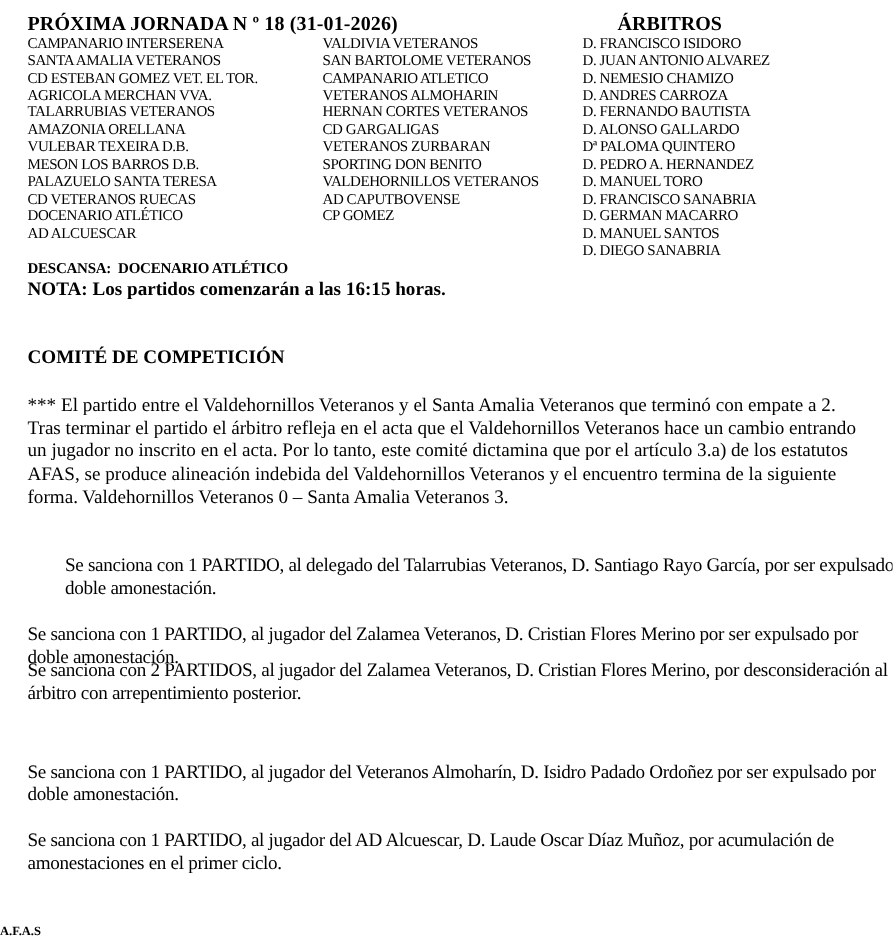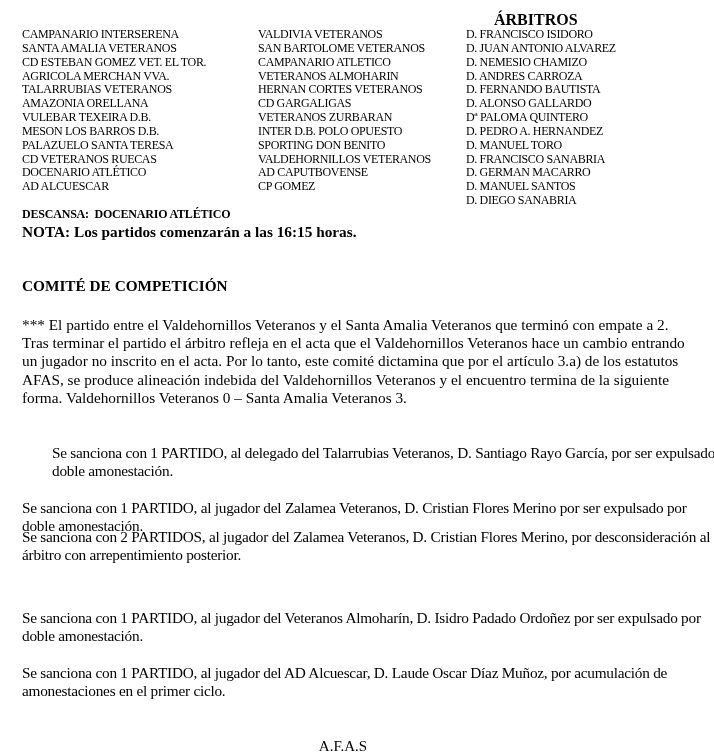--- a/index.html
+++ b/index.html
@@ -51,29 +51,30 @@
       position: absolute; left: 22px; width: 690px;
       font-size: 15.3px; line-height: 18.2px; margin: 0;
       letter-spacing: -0.25px;
     }
     .s1 { top: 444px; margin-left: 30px; }
     .s2 { top: 499px; }
     .s3 { top: 528px; }
     .s4 { top: 609px; }
     .s5 { top: 664px; }
     .afas {
-      position: absolute; left: 0; width: 686px; top: 737px; text-align: center;
-      font-size: 15px; font-weight: normal; line-height: 18px;
+      position: absolute; left: 0; width: 686px; top: 737px; 
+      font-size: 10px; font-weight: bold; line-height: 18px;
     }
   </style>
 </head>
 <body>
 
 <div class="page">
 
+  <div class="jornada-title">PRÓXIMA JORNADA N º 18 (31-01-2026)</div>
   <div class="arbitros-title">ÁRBITROS</div>
 
   <ul class="col col-home">
     <li>CAMPANARIO INTERSERENA</li>
     <li>SANTA AMALIA VETERANOS</li>
     <li>CD ESTEBAN GOMEZ VET. EL TOR.</li>
     <li>AGRICOLA MERCHAN VVA.</li>
     <li>TALARRUBIAS VETERANOS</li>
     <li>AMAZONIA ORELLANA</li>
     <li>VULEBAR TEXEIRA D.B.</li>
@@ -85,21 +86,20 @@
   </ul>
 
   <ul class="col col-away">
     <li>VALDIVIA VETERANOS</li>
     <li>SAN BARTOLOME VETERANOS</li>
     <li>CAMPANARIO ATLETICO</li>
     <li>VETERANOS ALMOHARIN</li>
     <li>HERNAN CORTES VETERANOS</li>
     <li>CD GARGALIGAS</li>
     <li>VETERANOS ZURBARAN</li>
-    <li>INTER D.B. POLO OPUESTO</li>
     <li>SPORTING DON BENITO</li>
     <li>VALDEHORNILLOS VETERANOS</li>
     <li>AD CAPUTBOVENSE</li>
     <li>CP GOMEZ</li>
   </ul>
 
   <ul class="col col-ref">
     <li>D. FRANCISCO ISIDORO</li>
     <li>D. JUAN ANTONIO ALVAREZ</li>
     <li>D. NEMESIO CHAMIZO</li>

